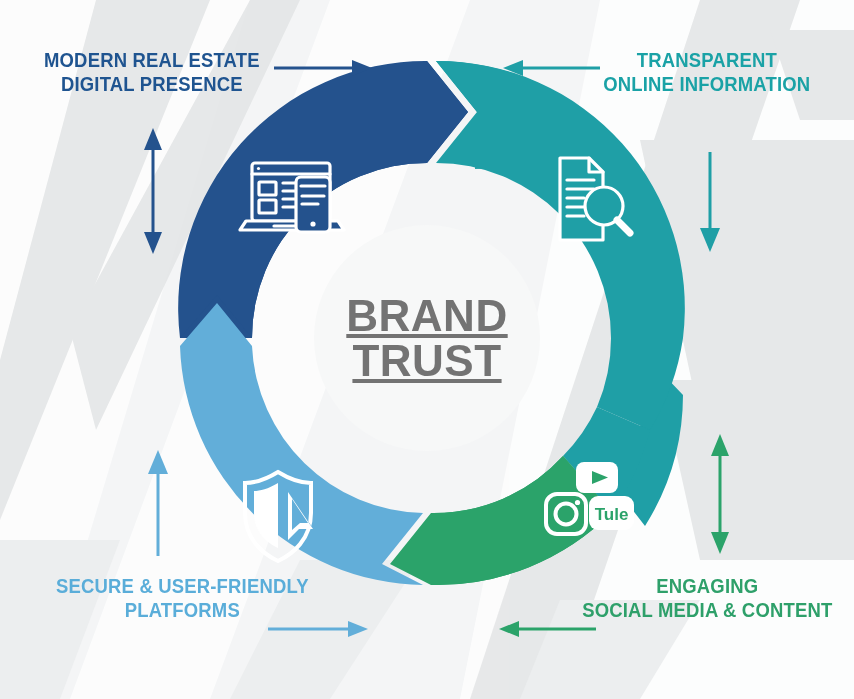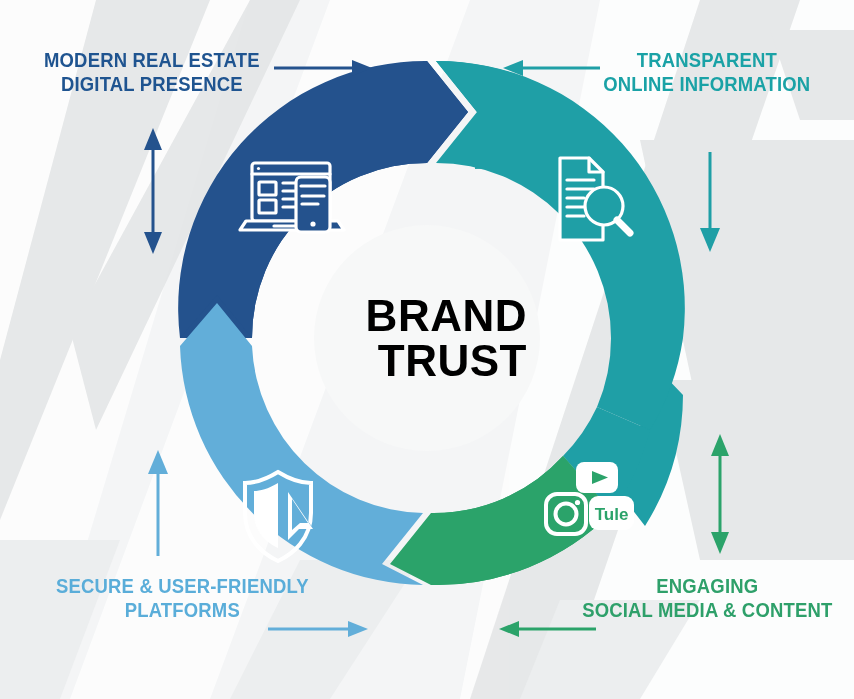--- a/index.html
+++ b/index.html
@@ -31,23 +31,23 @@
   #label-tl .ln:nth-child(2){text-align:center;}
   #label-tr{right:44px;top:48px;color:#1aa2a6;transform-origin:right top;text-align:right;}
   #label-tr .ln:nth-child(1){text-align:center;}
   #label-bl{left:56px;top:574px;color:#5aadd9;transform-origin:left top;text-align:left;}
   #label-bl .ln:nth-child(2){text-align:center;}
   #label-br{right:22px;top:574px;color:#2ea06a;transform-origin:right top;text-align:right;}
   #label-br .ln:nth-child(1){text-align:center;}
 
   #center-text{
     position:absolute;left:327px;top:294px;width:200px;
-    text-align:right;color:#000000;
+    text-align:center;color:#737373;
     font-family:"Liberation Sans Narrow","Liberation Sans",sans-serif;
-    font-weight:bold;font-size:44px;line-height:1.02;letter-spacing:.5px;
+    font-weight:bold;font-size:44px;line-height:1.02;letter-spacing:.5px;text-decoration:underline;
   }
   #center-text .ln{display:block;}
 </style>
 </head>
 <body>
 
 <div id="stage">
 
   <svg id="bg" width="854" height="699" viewBox="0 0 854 699">
     <rect x="0" y="0" width="854" height="699" fill="#f4f5f6"></rect>

